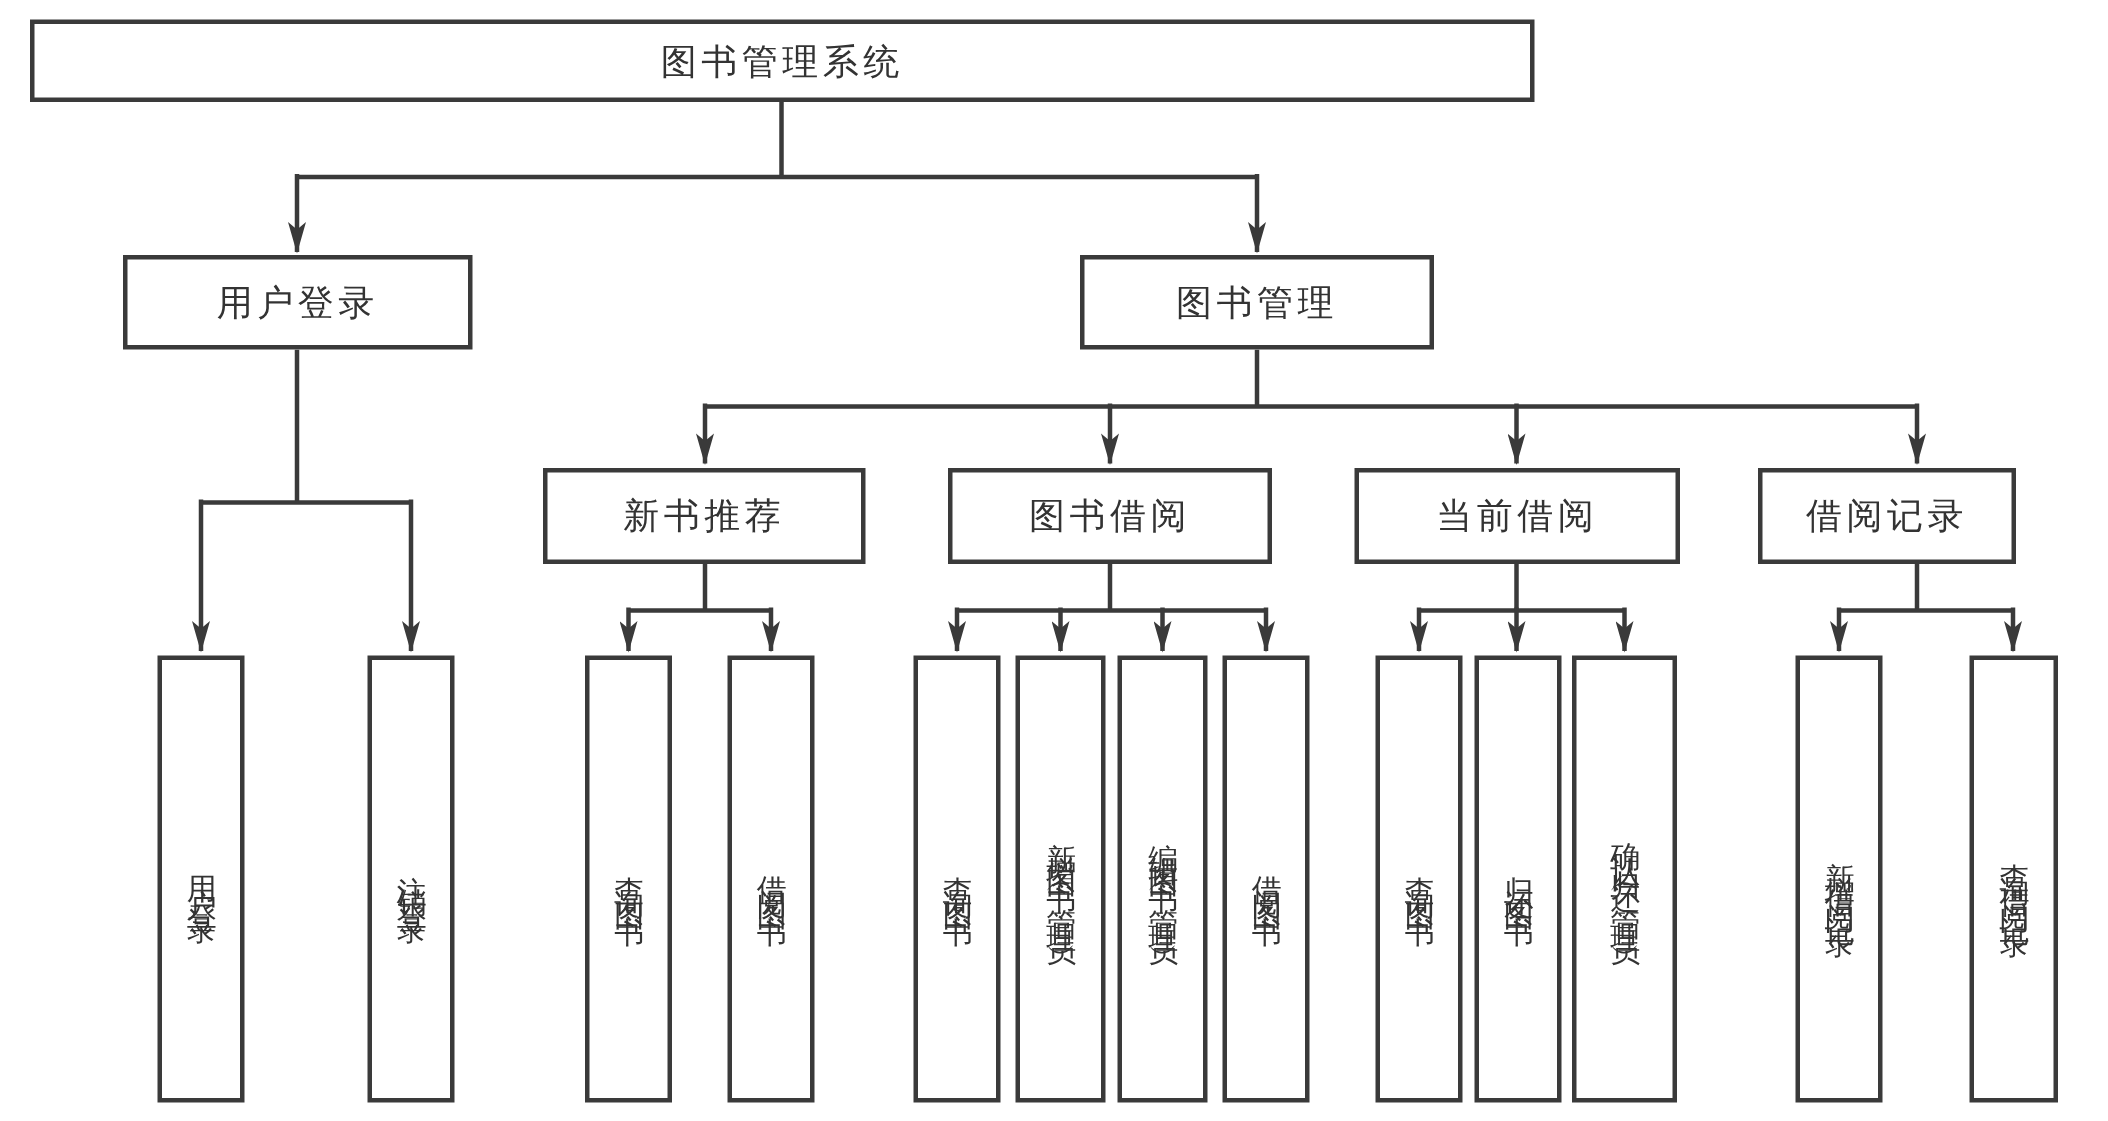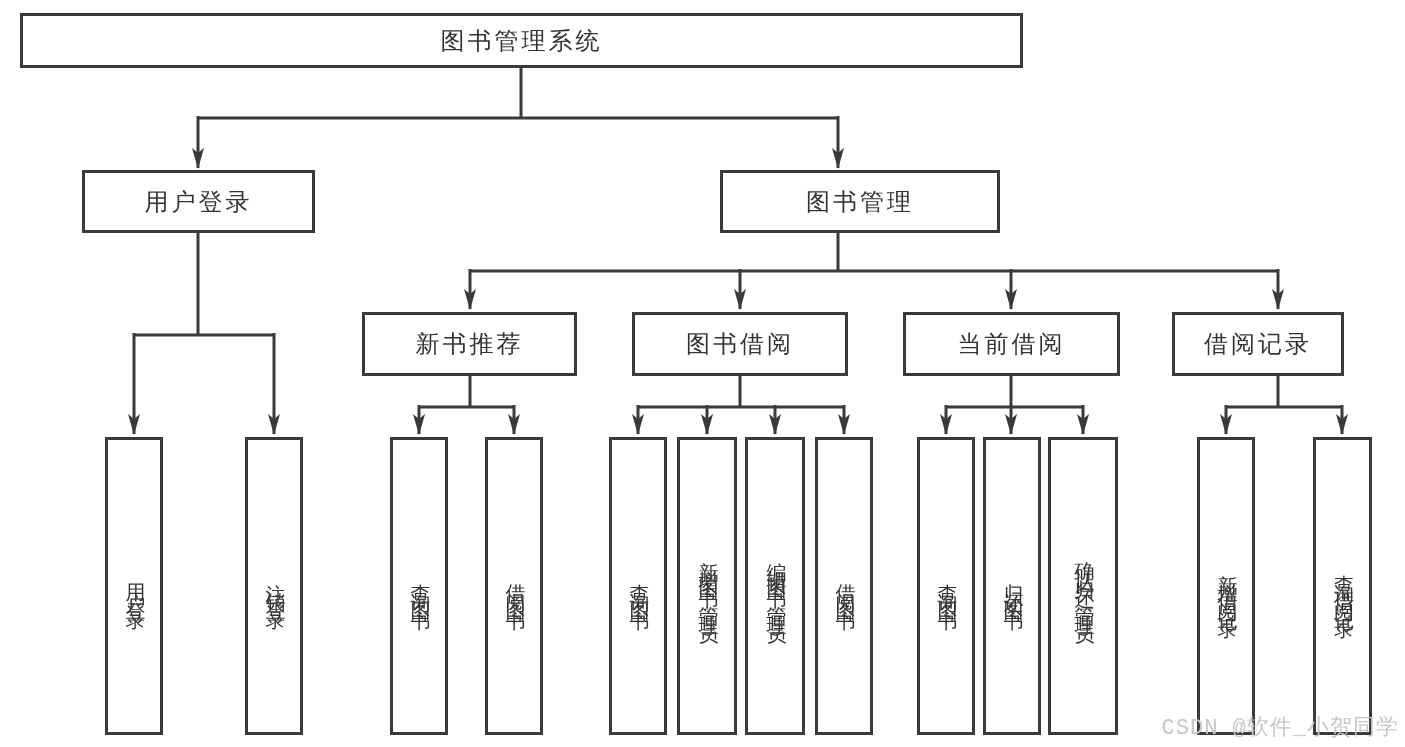--- a/index.html
+++ b/index.html
@@ -1,21 +1,21 @@
 <!DOCTYPE html>
 <html style="--line: #3a3a3a; --border: #3a3a3a; --text: #333333; --background: #ffffff; --watermark: #c6c6c6;"><head>
 <meta charset="utf-8">
 <style>
   :root{
     --line:#3a3a3a; --border:#3a3a3a; --text:#333333; --background:#ffffff; --watermark:#c6c6c6;
   }
   html,body{margin:0;padding:0;background:var(--background);}
   .stage{
     position:relative;width:1405px;height:747px;background:var(--background);
-    font-family:Liberation Mono, monospace;overflow:hidden;
+    font-family:Liberation Serif, serif;overflow:hidden;
   }
   .connectors{position:absolute;left:0;top:0;width:1405px;height:747px;}
   .ln{stroke:var(--line);stroke-width:3;fill:none;}
   .arrow{marker-end:url(#arw);}
   .arwfill{fill:var(--line);}
   .box{
     position:absolute;box-sizing:border-box;border:3px solid var(--border);
     background:var(--background);display:flex;align-items:center;justify-content:center;
     color:var(--text);
   }
@@ -82,21 +82,21 @@
     <line class="ln arrow" x1="1342" y1="405" x2="1342" y2="434"></line>
   </svg>
 
   <div class="box h" style="left:20px;top:13px;width:1003px;height:55px">
     <span>图书管理系统</span>
   </div>
 
   <div class="box h" style="left:82px;top:170px;width:233px;height:63px">
     <span>用户登录</span>
   </div>
-  <div class="box h" style="left:720px;top:170px;width:280px;height:63px">
+  <div class="box h" style="left:720px;top:170px;width:236px;height:63px">
     <span>图书管理</span>
   </div>
 
   <div class="box h" style="left:362px;top:312px;width:215px;height:64px">
     <span>新书推荐</span>
   </div>
   <div class="box h" style="left:903px;top:312px;width:217px;height:64px">
     <span>当前借阅</span>
   </div>
   <div class="box h" style="left:632px;top:312px;width:216px;height:64px">
@@ -139,15 +139,14 @@
   <div class="box v" style="left:1048px;top:437px;width:70px;height:298px">
     <span>确认归还（管理员）</span>
   </div>
   <div class="box v" style="left:1197px;top:437px;width:58px;height:298px">
     <span>新增借阅记录</span>
   </div>
   <div class="box v" style="left:1313px;top:437px;width:59px;height:298px">
     <span>查询借阅记录</span>
   </div>
 
-  <div class="watermark">CSDN @软件_小贺同学</div>
 
 </div>
 
 </body></html>

